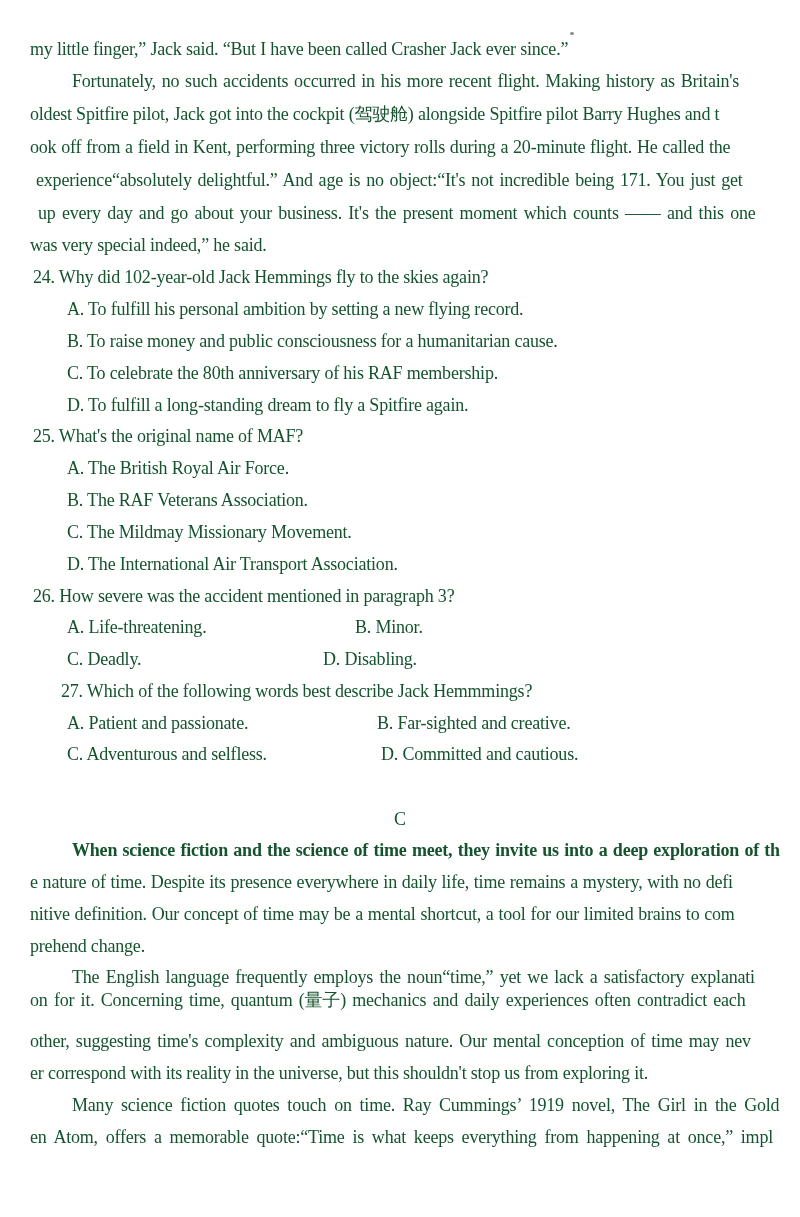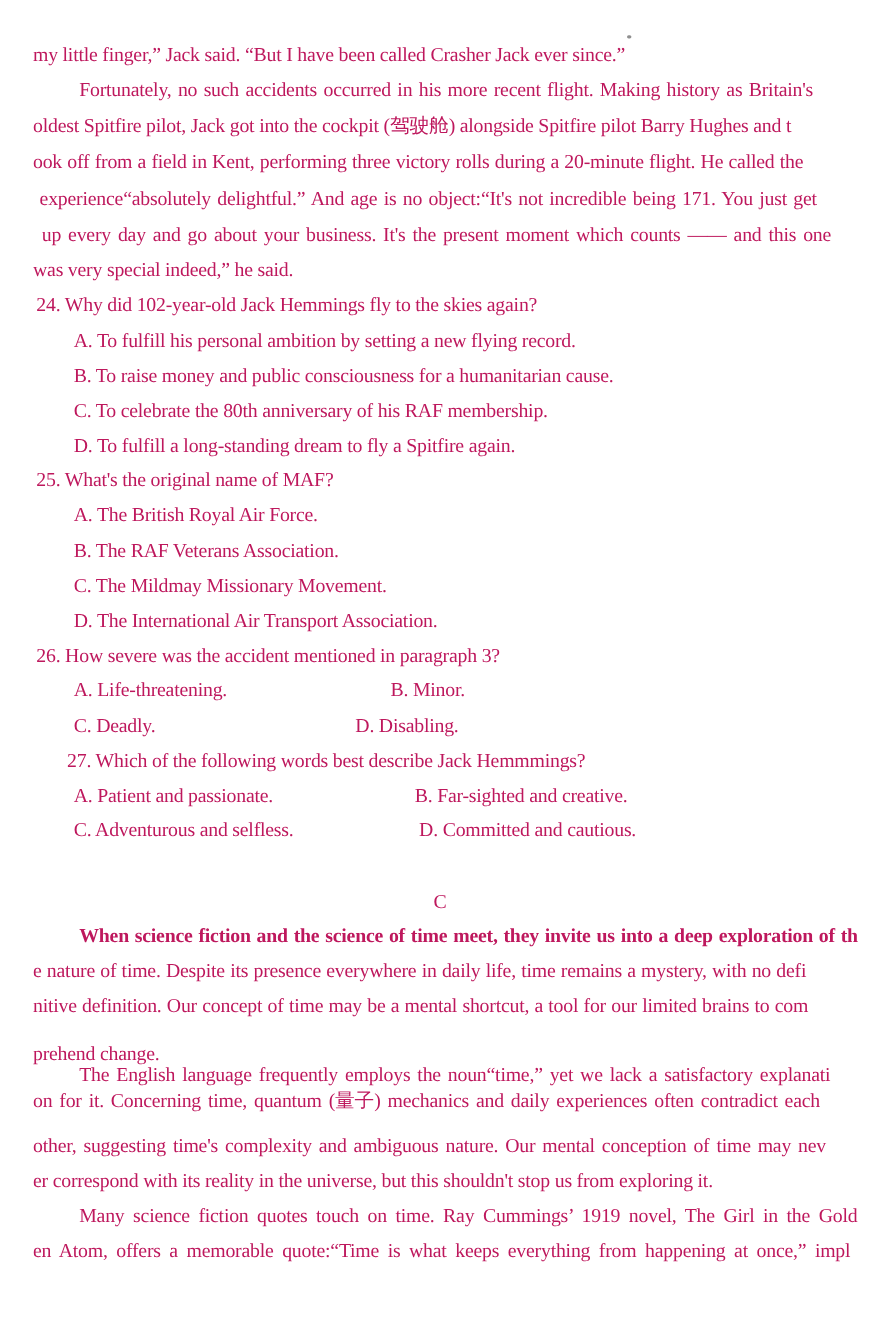--- a/index.html
+++ b/index.html
@@ -17,21 +17,21 @@
     background: #ffffff;
     overflow: hidden;
     color: #0d0d0d;
   }
   .line {
     position: absolute;
     font-size: 18px;
     line-height: 24px;
     letter-spacing: -0.2px;
     white-space: pre;
-    color: #be185d;
+    color: #14532d;
   }
   .line.center {
     left: 0;
     width: 100%;
     text-align: center;
   }
   .speck {
     position: absolute;
     width: 4px;
     height: 3px;
@@ -68,21 +68,21 @@
       <div class="line" style="left: 323px; top: 647px;">D. Disabling.</div>
       <div class="line" style="left: 33px; top: 679px; margin-left: 28px;">27. Which of the following words best describe Jack Hemmmings?</div>
       <div class="line" style="left: 67px; top: 711px;">A. Patient and passionate.</div>
       <div class="line" style="left: 377px; top: 711px;">B. Far-sighted and creative.</div>
       <div class="line" style="left: 67px; top: 742px;">C. Adventurous and selfless.</div>
       <div class="line" style="left: 381px; top: 742px;">D. Committed and cautious.</div>
       <div class="line center" style="top: 807px;">C</div>
       <div class="line" style="left: 72px; top: 838px; word-spacing: 1px; font-weight: bold;">When science fiction and the science of time meet, they invite us into a deep exploration of th</div>
       <div class="line" style="left: 30px; top: 870px; word-spacing: 0.5px;">e nature of time. Despite its presence everywhere in daily life, time remains a mystery, with no defi</div>
       <div class="line" style="left: 30px; top: 902px; word-spacing: 0.5px;">nitive definition. Our concept of time may be a mental shortcut, a tool for our limited brains to com</div>
-      <div class="line" style="left: 30px; top: 934px; margin-top: 12px;">prehend change.</div>
+      <div class="line" style="left: 30px; top: 934px;">prehend change.</div>
       <div class="line" style="left: 72px; top: 965px; word-spacing: 2px;">The English language frequently employs the noun“time,” yet we lack a satisfactory explanati</div>
       <div class="line" style="left: 30px; top: 988px; word-spacing: 2px;">on for it. Concerning time, quantum (量子) mechanics and daily experiences often contradict each</div>
       <div class="line" style="left: 30px; top: 1029px; word-spacing: 2px;">other, suggesting time's complexity and ambiguous nature. Our mental conception of time may nev</div>
       <div class="line" style="left: 30px; top: 1061px;">er correspond with its reality in the universe, but this shouldn't stop us from exploring it.</div>
       <div class="line" style="left: 72px; top: 1093px; word-spacing: 3.5px;">Many science fiction quotes touch on time. Ray Cummings’ 1919 novel, The Girl in the Gold</div>
       <div class="line" style="left: 30px; top: 1125px; word-spacing: 3.5px;">en Atom, offers a memorable quote:“Time is what keeps everything from happening at once,” impl</div>
     </div>
 </div>
 
 </body></html>

